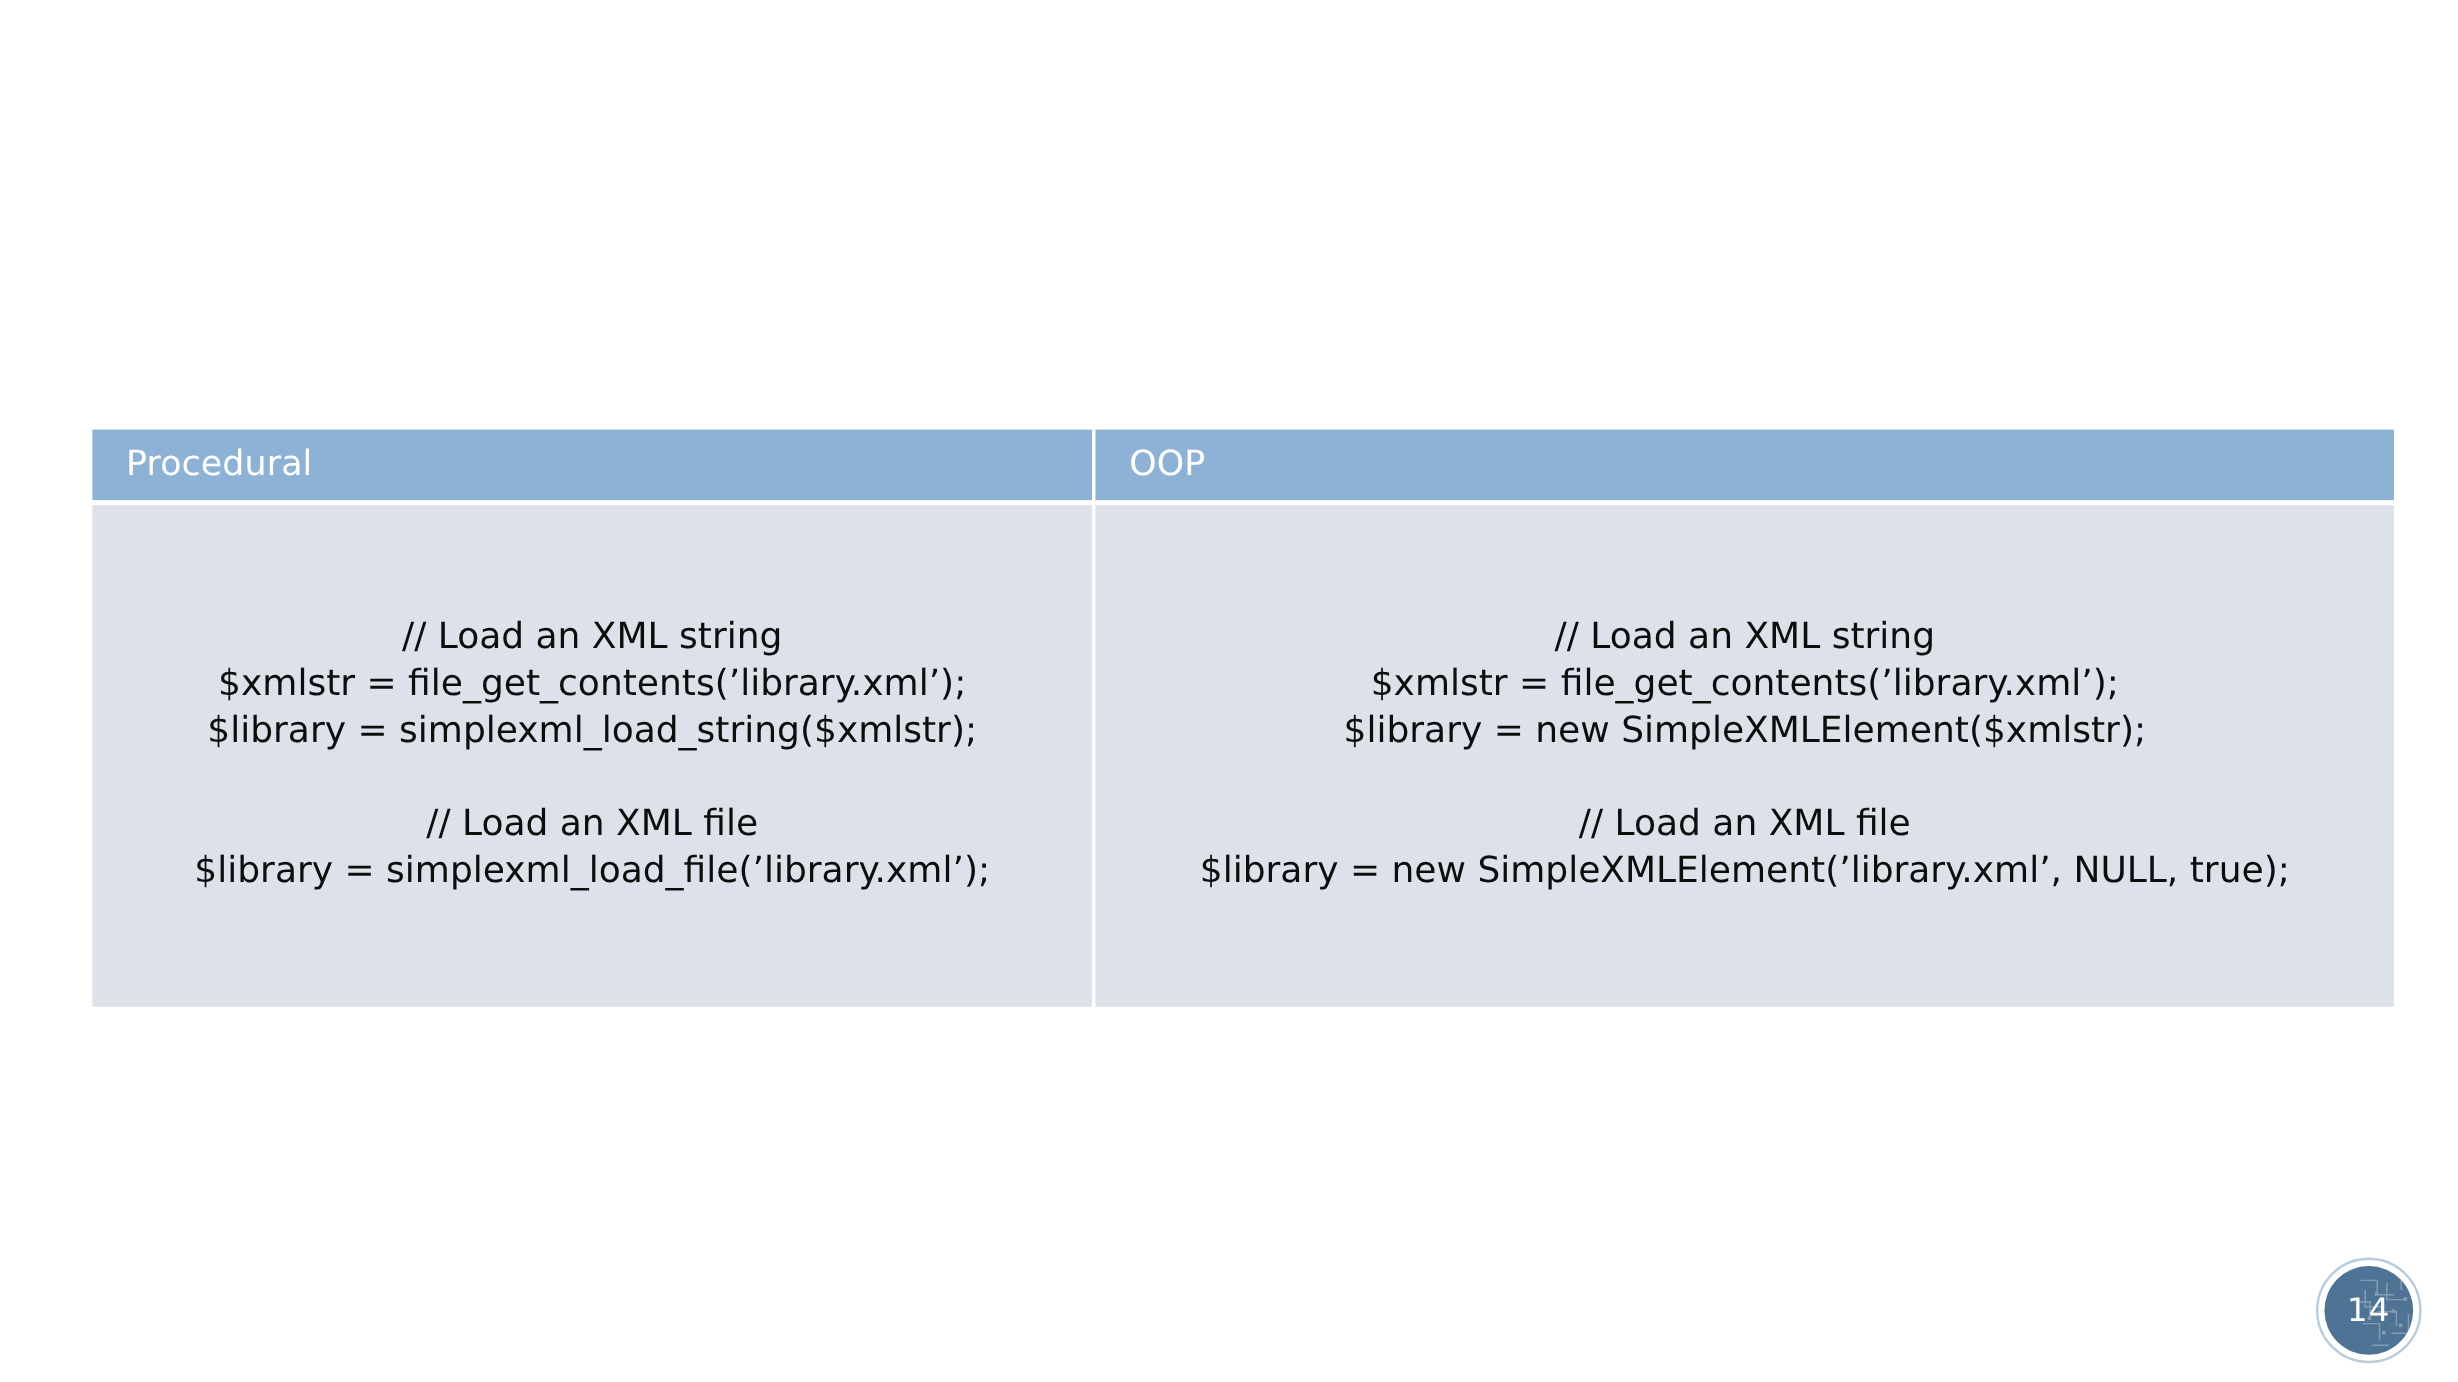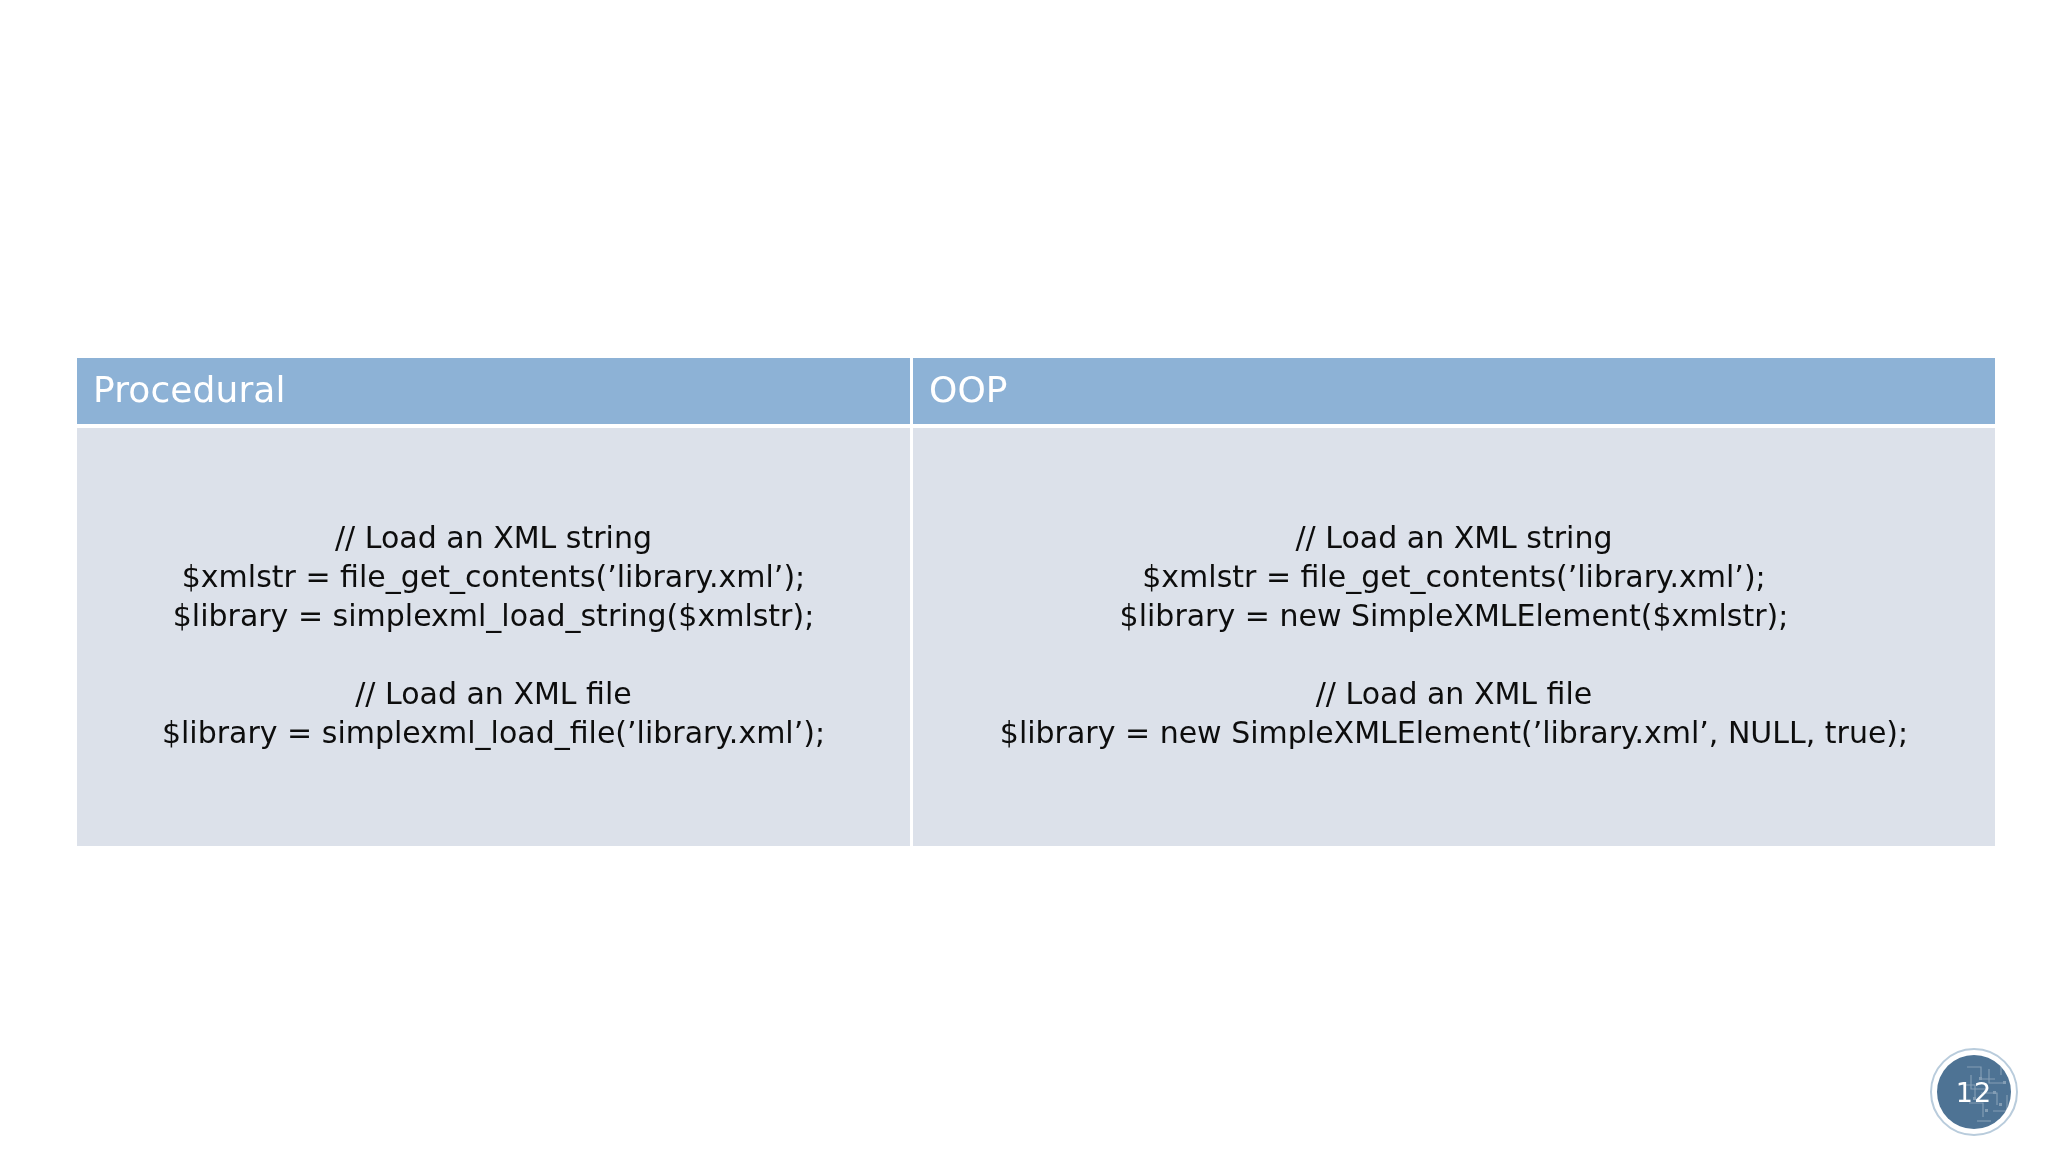--- a/index.html
+++ b/index.html
@@ -33,24 +33,24 @@
   }
 
   .compare-table col.col-left  { width: 836px; }
   .compare-table col.col-right { width: 1082px; }
 
   .compare-table thead th {
     background: #8db2d6;
     color: #ffffff;
     font-family: "DejaVu Sans", sans-serif;
     font-weight: 400;
-    font-size: 36px;
+    font-size: 29px;
     line-height: 1;
     text-align: left;
-    padding: 14px 0 16px 16px;
+    padding: 14px 0 16px 28px;
     vertical-align: middle;
     border: 0;
     letter-spacing: 0.1px;
   }
 
   .compare-table thead th.th-left {
     border-right: 3px solid #ffffff;
   }
 
   .compare-table tbody td {
@@ -182,17 +182,17 @@
         </g>
         <g fill="#ffffff">
           <rect x="18" y="18" width="3" height="3"></rect>
           <rect x="32" y="32" width="3" height="3"></rect>
           <rect x="12" y="38" width="3" height="3"></rect>
           <rect x="42" y="22" width="3" height="3"></rect>
           <rect x="24" y="50" width="3" height="3"></rect>
           <rect x="38" y="44" width="3" height="3"></rect>
         </g>
       </svg>
-      <span class="badge-number">12</span>
+      <span class="badge-number">14</span>
     </div>
   </div>
 
 </div>
 
 </body></html>

